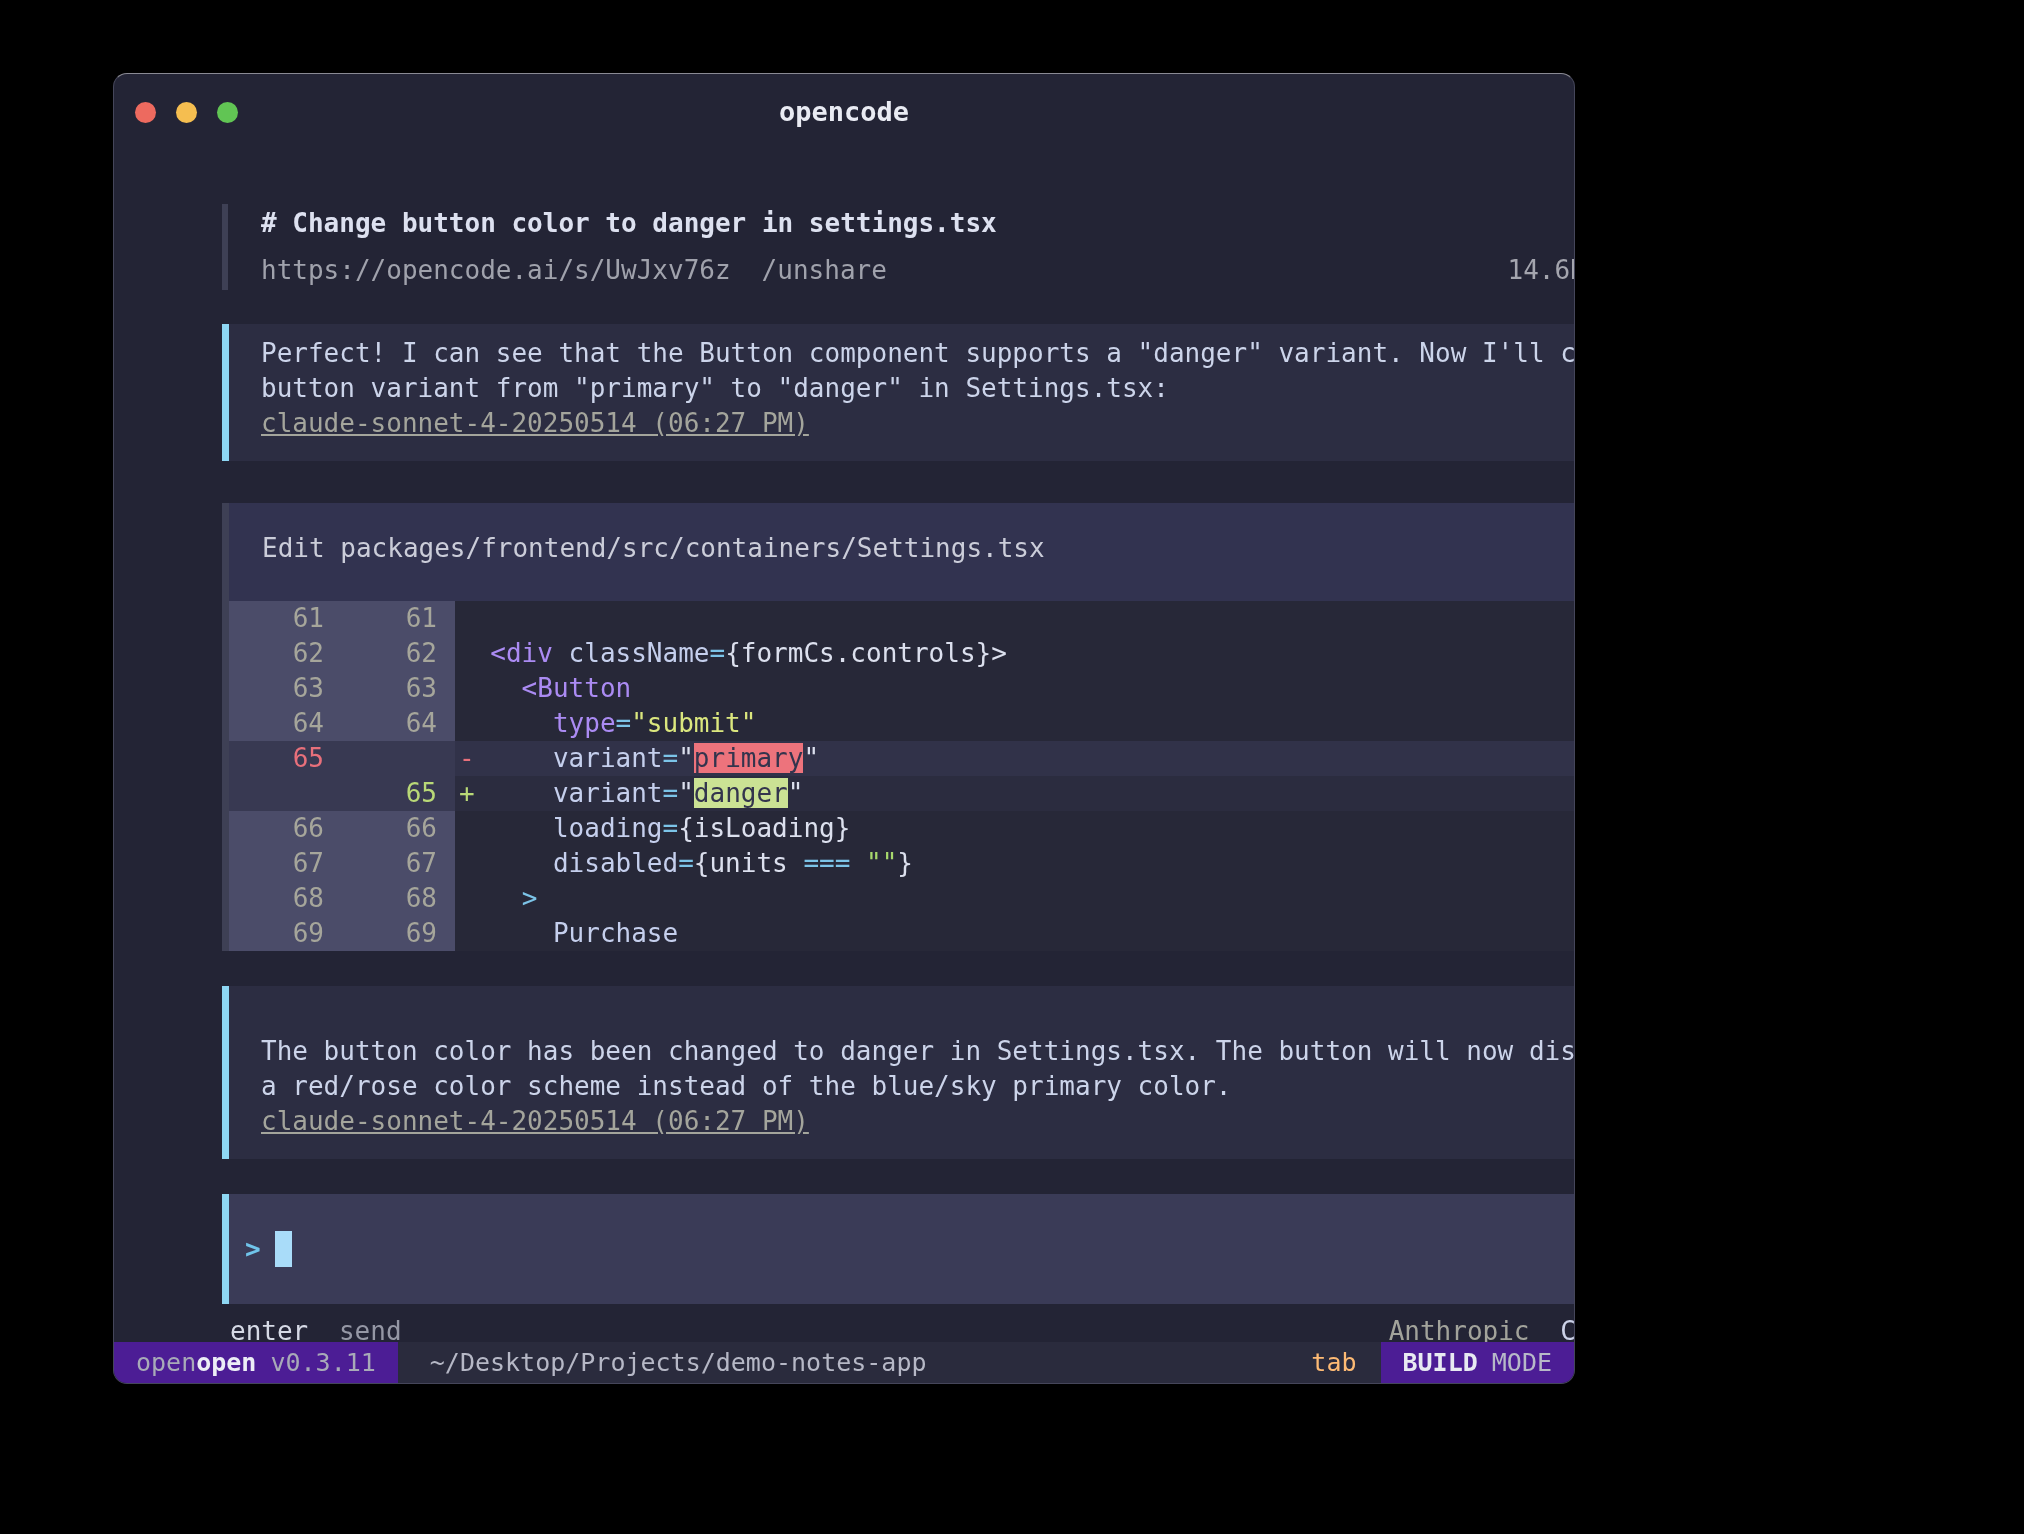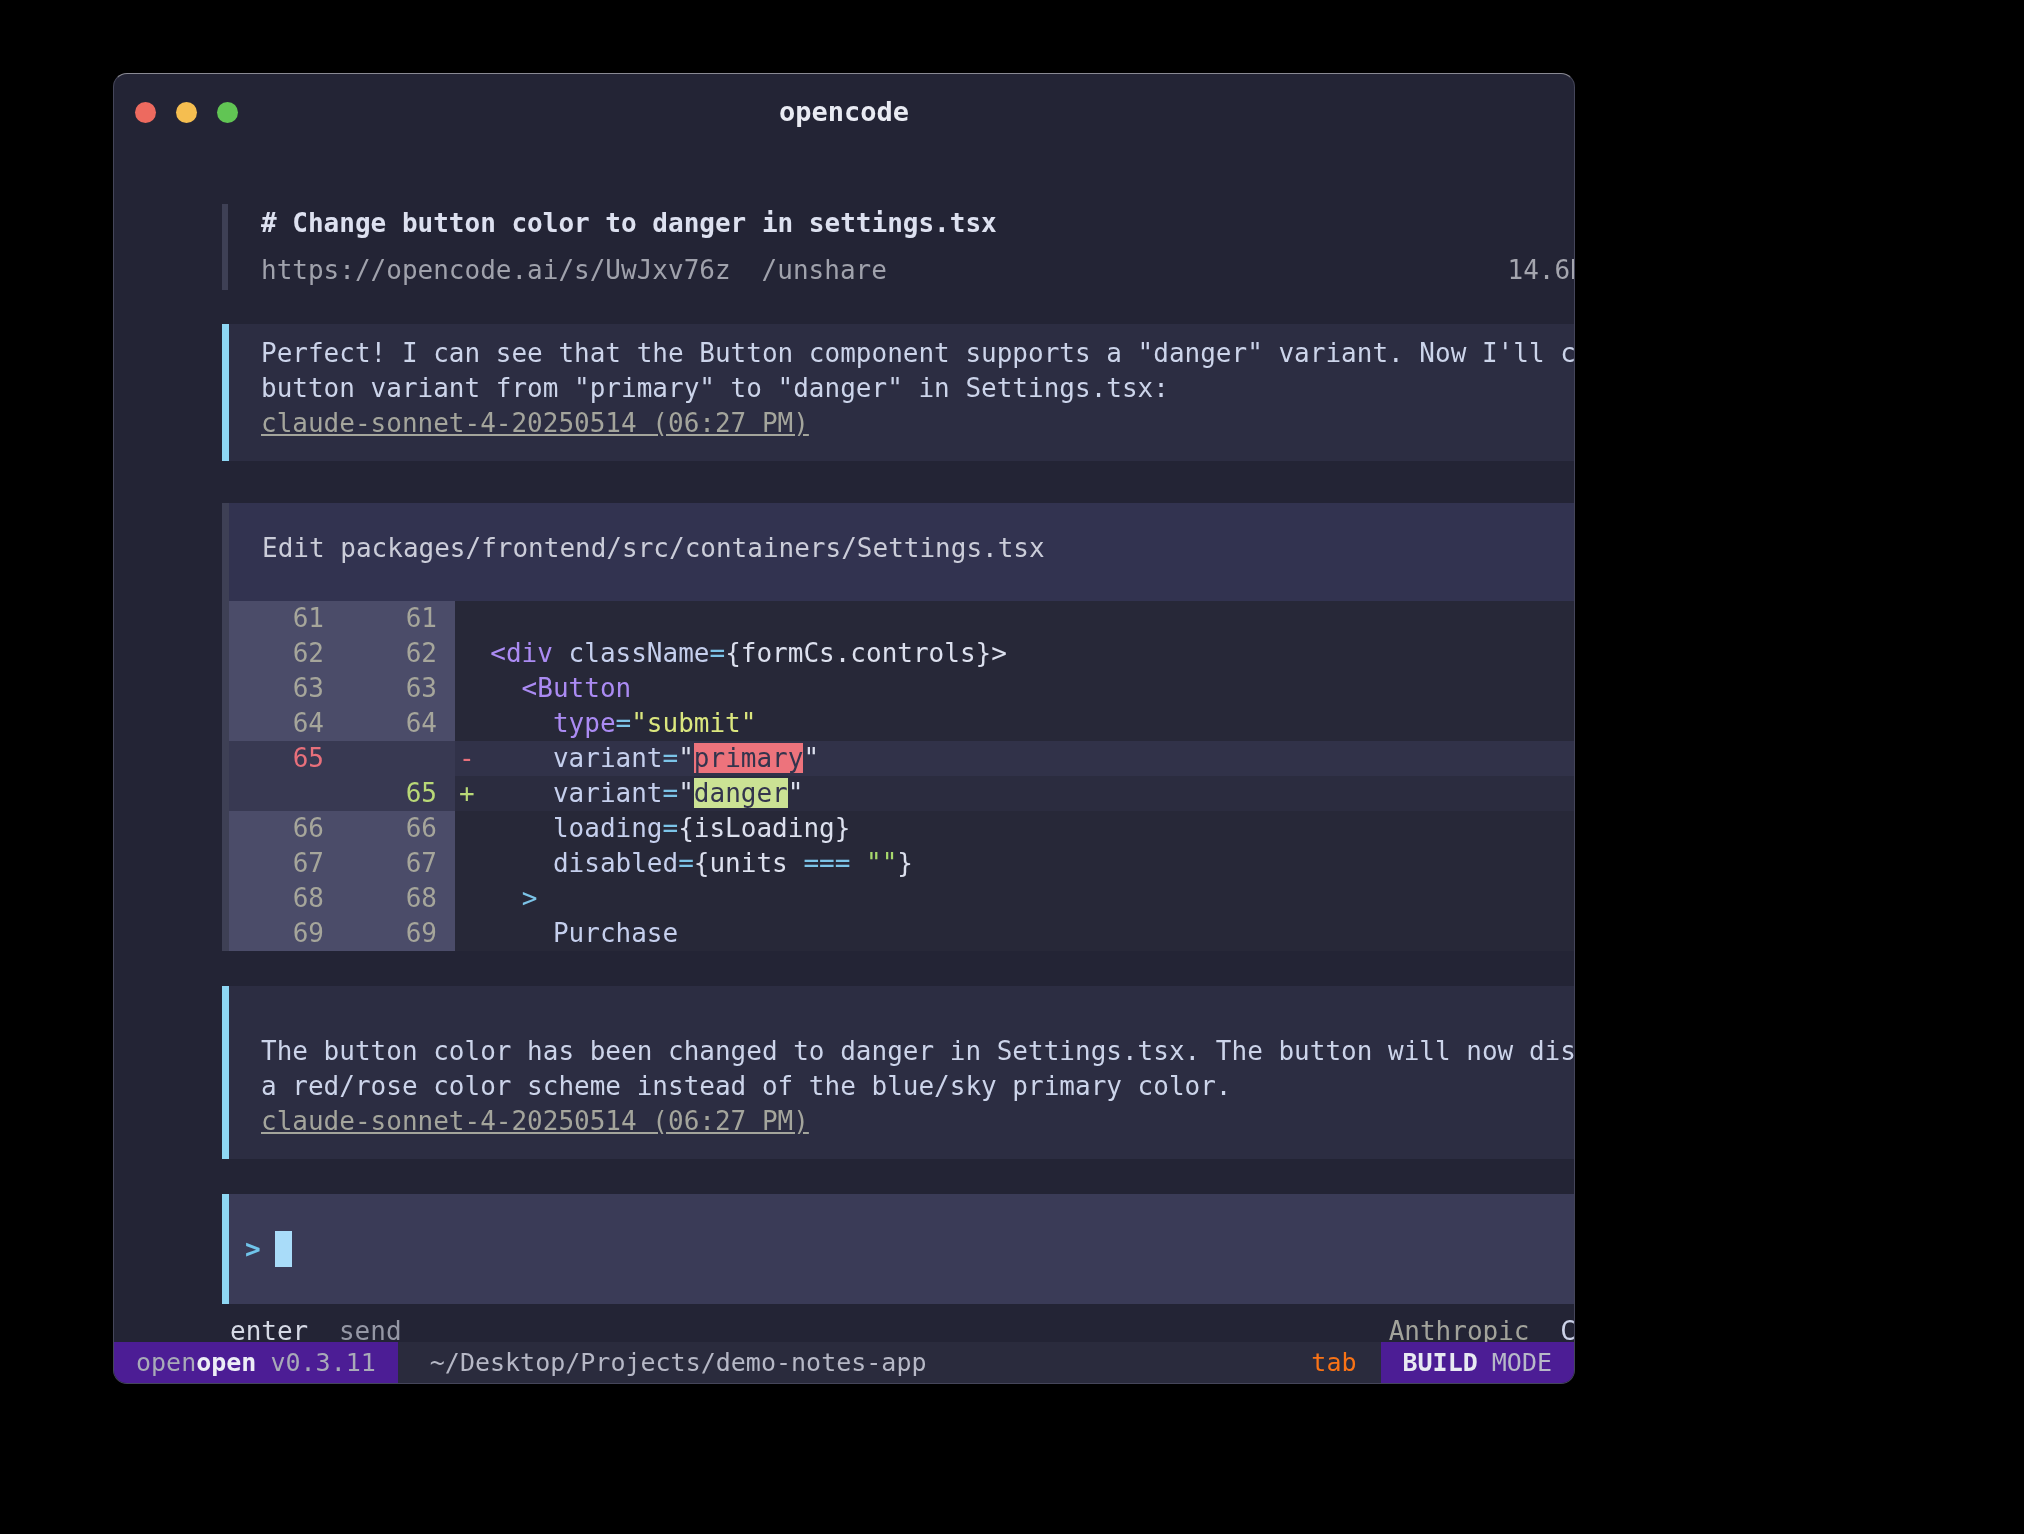--- a/index.html
+++ b/index.html
@@ -93,21 +93,21 @@
   .statusbar{
     position:absolute;left:0;right:0;bottom:0;height:41px;background:#2a2b3d;
     display:flex;align-items:center;font-size:25px;
   }
   .sb-chip{background:#4c1d95;height:41px;display:flex;align-items:center;padding:0 22px;}
   .sb-app-open{color:#a8aab8;}
   .sb-app-code{color:#eceef6;font-weight:bold;}
   .sb-version{color:#a8aab8;margin-left:14px;}
   .sb-path{color:#b6b8c6;margin-left:32px;}
   .sb-right{margin-left:auto;display:flex;align-items:center;height:41px;}
-  .sb-tab{color:#f97316;margin-right:24px;}
+  .sb-tab{color:#fdba74;margin-right:24px;}
   .sb-mode{gap:0;}
   .sb-mode-build{color:#e8eaf2;font-weight:bold;}
   .sb-mode-mode{color:#b7b9c8;margin-left:14px;}
 </style>
 </head>
 <body>
 
 <div class="window">
 
   <div class="titlebar">

